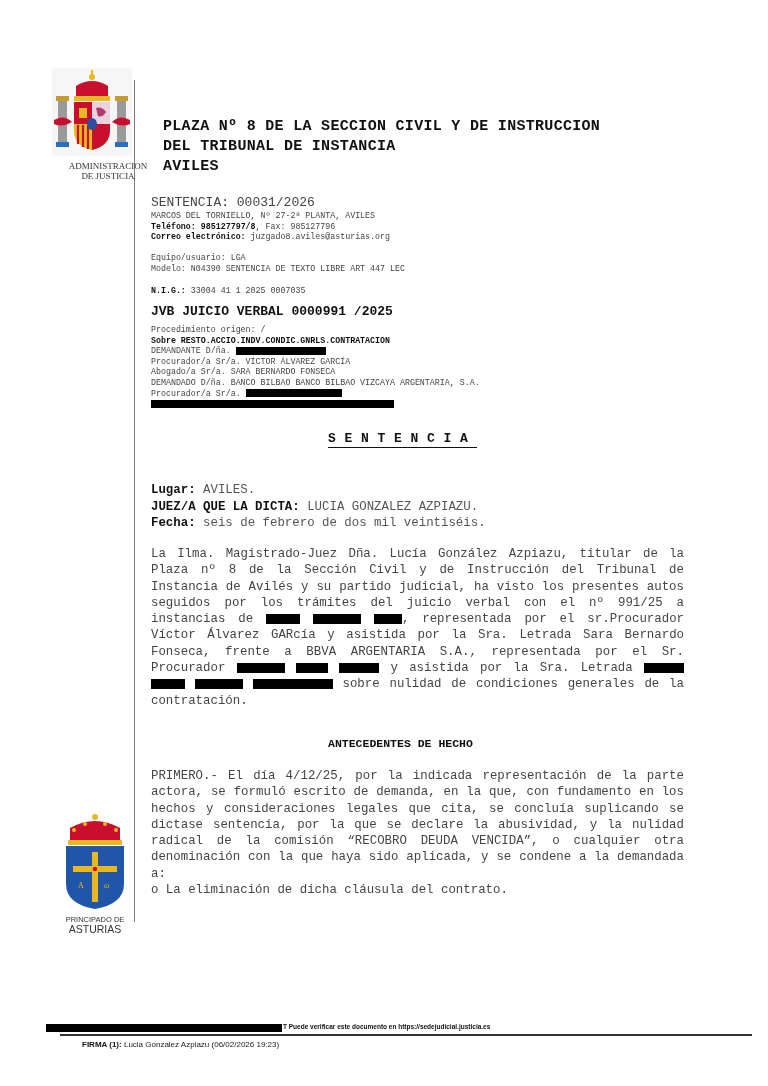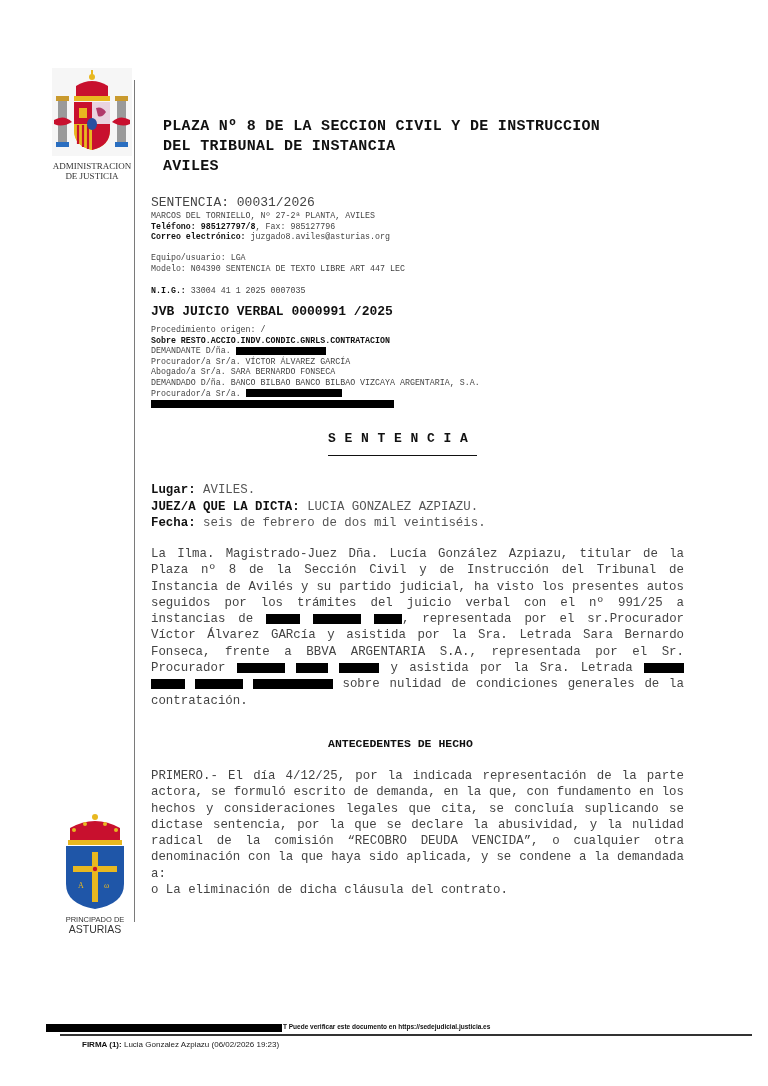--- a/index.html
+++ b/index.html
@@ -3,36 +3,36 @@
 <meta charset="utf-8">
 <style>
   html, body { margin:0; padding:0; background:#ffffff; }
   body { width:768px; height:1086px; position:relative; overflow:hidden; font-family:"Liberation Mono", monospace; color:#222; }
   .abs { position:absolute; }
   .vline { position:absolute; left:134px; top:80px; width:1px; height:842px; background:#7a7a7a; }
 
   
   .logo-top { left:52px; top:68px; width:80px; height:110px; }
   .logo-bottom { left:60px; top:812px; width:70px; height:122px; }
-  .logo-caption { font-family:"Liberation Serif", serif; font-size:9px; color:#333; text-align:center; line-height:10px; width:80px; }
+  .logo-caption { font-family:"Liberation Serif", serif; font-size:9px; color:#333; text-align:center; line-height:10px; width:80px;margin-left:16px; }
   .logo-caption2 { font-family:"Liberation Sans", sans-serif; color:#333; text-align:center; width:70px; }
 
   .hdr { left:151px; top:117px; font-family:"Liberation Mono", monospace; font-weight:bold; font-size:15px; line-height:20px; color:#111; letter-spacing:0.3px;margin-left:12px; }
   .sent-no { left:151px; top:195px; font-size:13px; color:#444; }
   .small { font-size:8.3px; line-height:10.6px; color:#444; }
   .small b { color:#111; }
   .blk1 { left:151px; top:211px; }
   .blk2 { left:151px; top:253px; }
   .blk3 { left:151px; top:286px; }
   .jvb { left:151px; top:304px; font-weight:bold; font-size:13px; color:#111; }
   .blk4 { left:151px; top:313px;margin-top:12px; }
 
   .redact { background:#000; display:inline-block; vertical-align:middle; }
 
-  .title { left:328px; top:431px; font-weight:bold; font-size:13px; color:#111; letter-spacing:8.7px; border-bottom:1.5px solid #111; padding-bottom:9px; line-height:15px; }
+  .title { left:328px; top:431px; font-weight:bold; font-size:13px; color:#111; letter-spacing:8.7px; border-bottom:1.5px solid #111; padding-bottom:1px; line-height:15px; }
 
   .meta { left:151px; top:482px; font-size:12.4px; line-height:16.5px; color:#555; }
   .meta b { color:#111; }
 
   .para { left:151px; width:533px; font-size:12.4px; line-height:16.3px; color:#444; text-align:justify; text-align-last:left; }
   .p1 { top:546px; }
   .ant { left:328px; top:737px; font-weight:bold; font-size:11.5px; color:#111; }
   .p2 { top:768px; }
 
   .foot-redact { left:46px; top:1024px; width:236px; height:8px; background:#000; }

